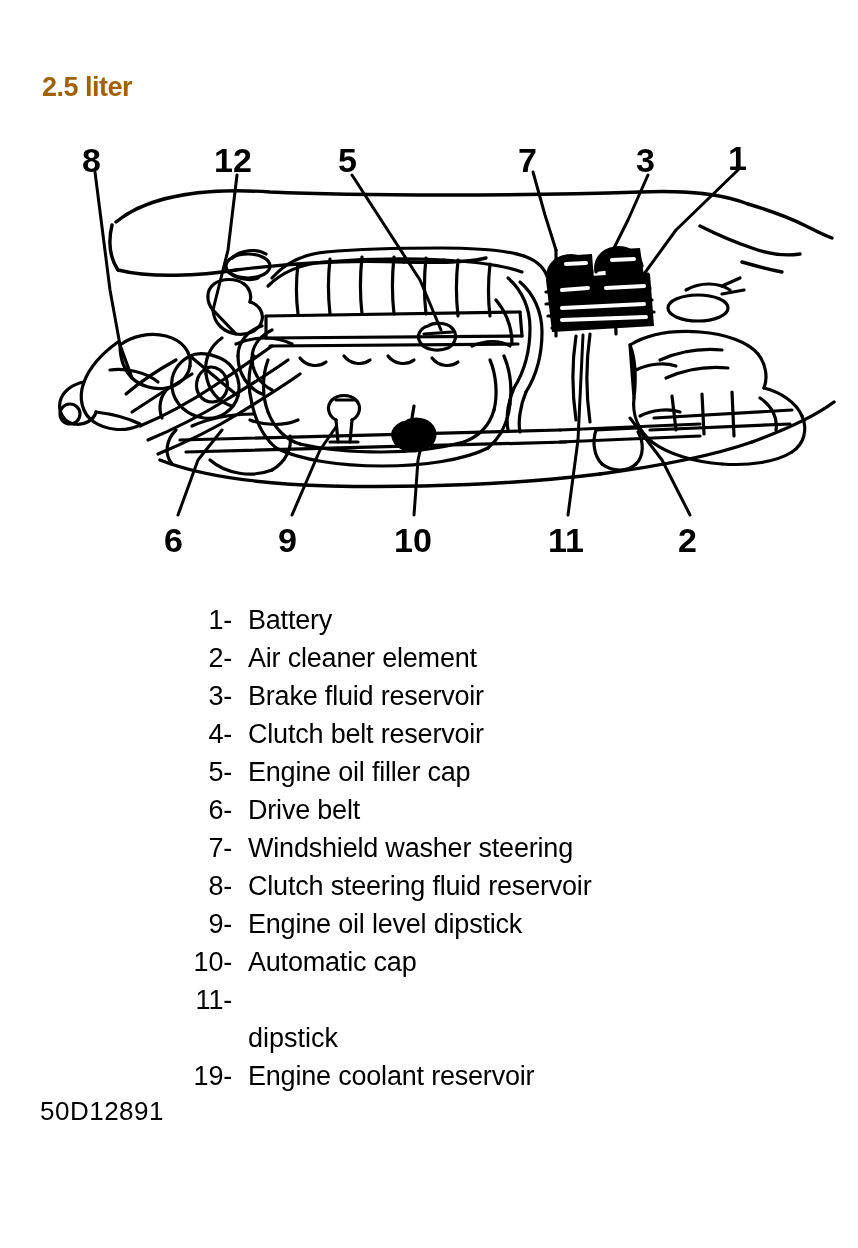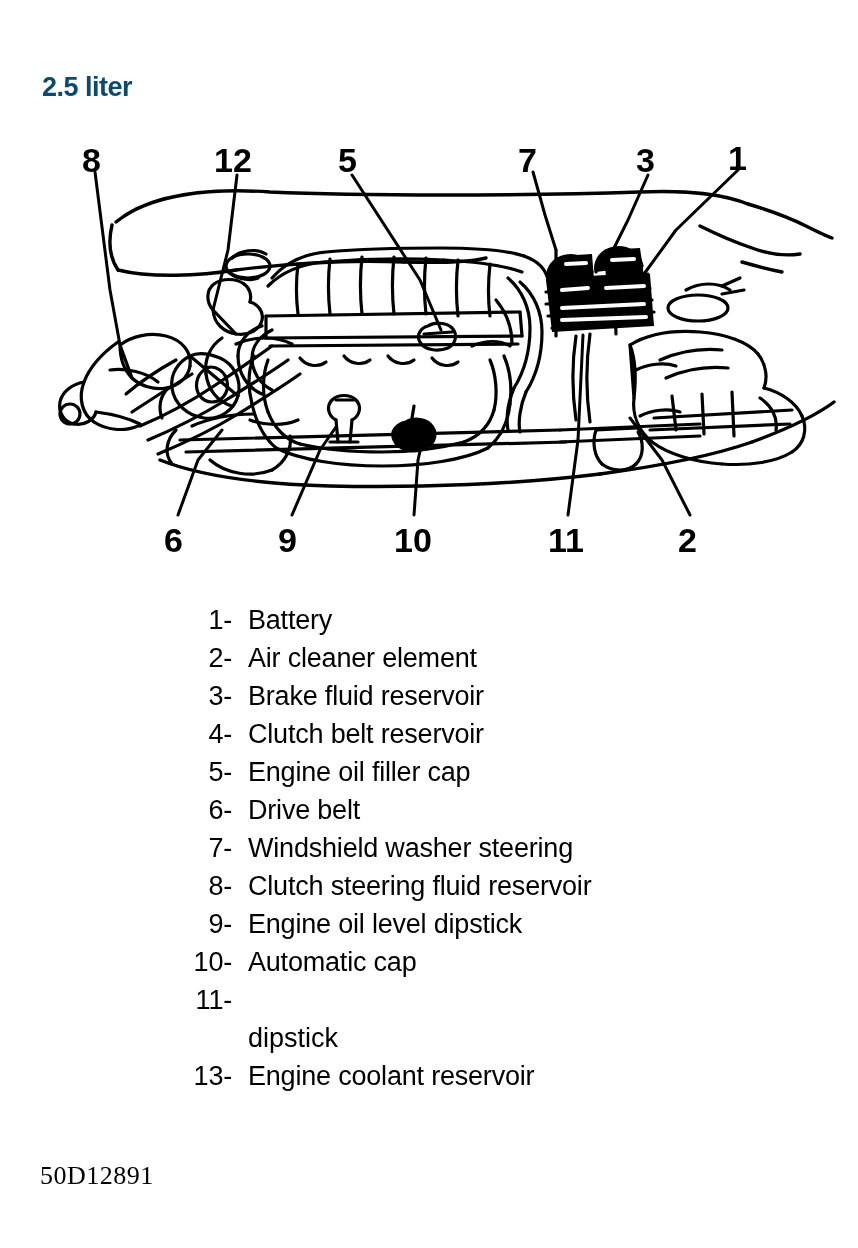--- a/index.html
+++ b/index.html
@@ -22,21 +22,21 @@
   }
 
   
   #engine-title {
     position: absolute;
     left: 42px;
     top: 72px;
     font-size: 27px;
     font-weight: bold;
     letter-spacing: -0.5px;
-    color: #0c4a6e;
+    color: #a16207;
     white-space: nowrap;
   }
 
   
   #diagram {
     position: absolute;
     left: 0px;
     top: 130px;
     width: 858px;
     height: 450px;
@@ -80,24 +80,23 @@
     display: flex;
     height: 38px;
     font-size: 27px;
   }
   .legend-cont .legend-num { visibility: hidden; }
 
   
   #footer-code {
     position: absolute;
     left: 40px;
-    top: 1161px;
+    top: 1096px;
     font-size: 26px;
     letter-spacing: 0.5px;
-    font-family: Liberation Serif, serif;
   }
 </style>
 </head>
 <body>
 
 <div class="page">
 
   <div id="engine-title">2.5 liter</div>
 
   <div id="diagram">
@@ -406,21 +405,21 @@
     <div class="legend-row">
       <span class="legend-num">11-</span>
     </div>
 
     <div class="legend-cont">
       <span class="legend-num"></span>
       <span class="legend-label">dipstick</span>
     </div>
 
     <div class="legend-row">
-      <span class="legend-num">13-</span>
+      <span class="legend-num">19-</span>
       <span class="legend-label">Engine coolant reservoir</span>
     </div>
 
   </div>
 
   <div id="footer-code">50D12891</div>
 
 </div>
 
 </body></html>

